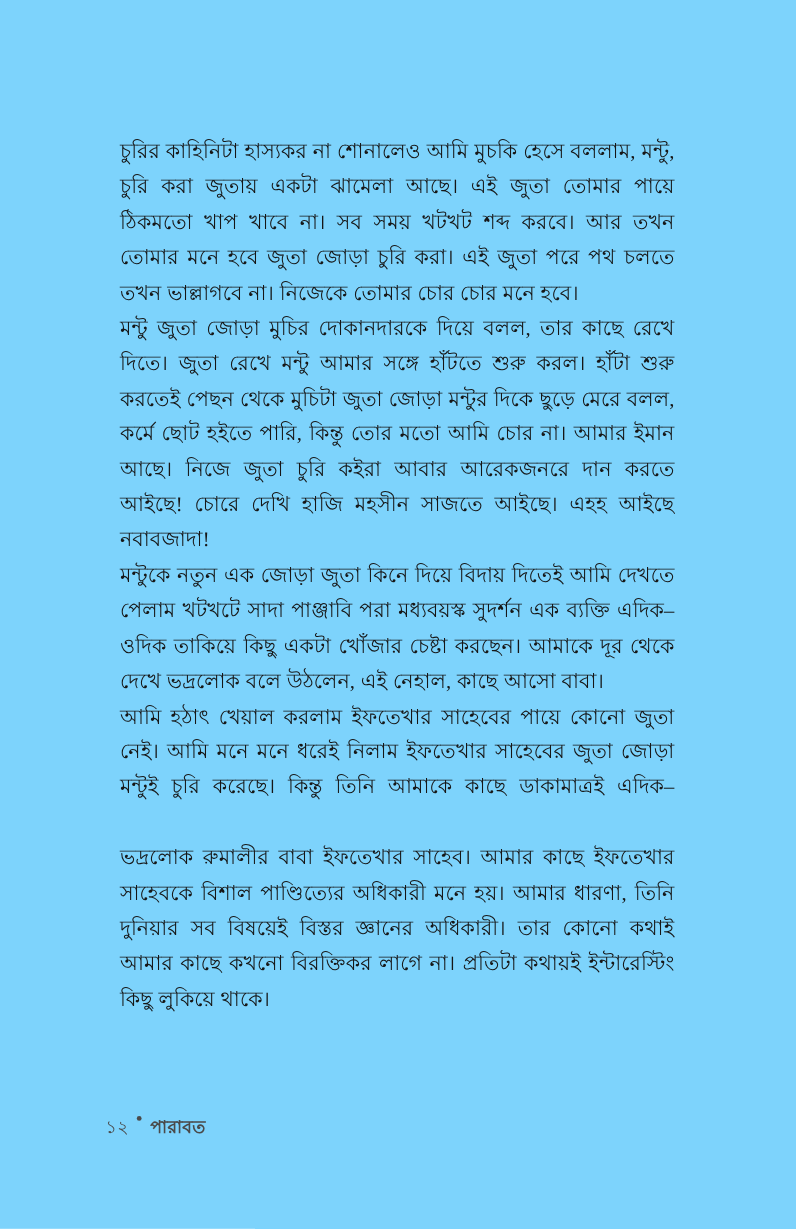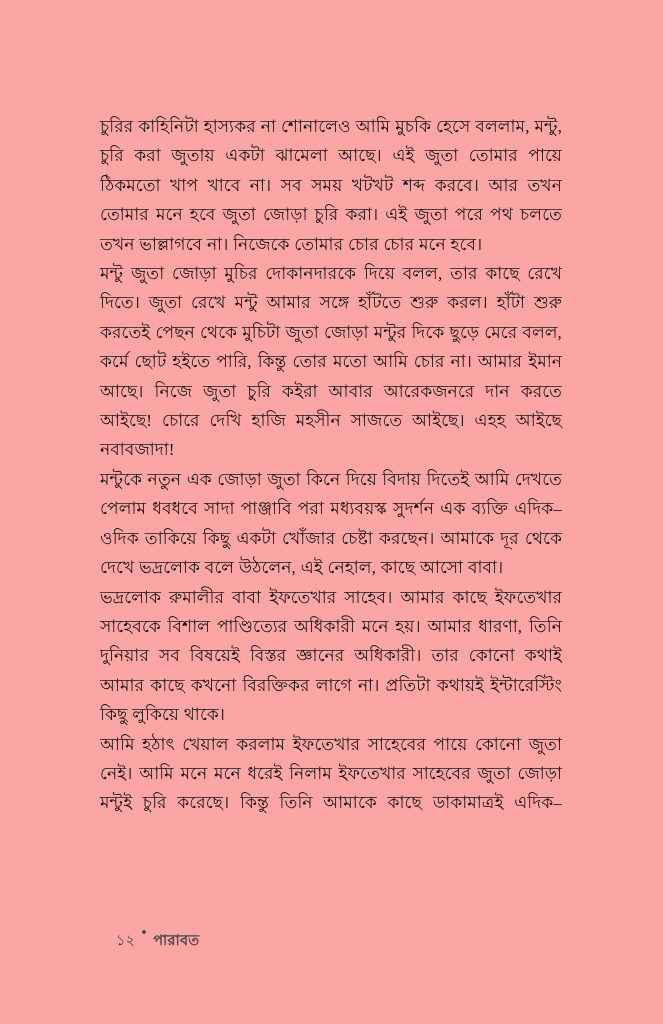--- a/index.html
+++ b/index.html
@@ -15,21 +15,21 @@
     color: #1a1a1a;
     overflow: hidden;
   }
 
   .page {
     position: absolute;
     left: 0;
     top: 0;
     width: 663px;
     height: 1024px;
-    background: #fca5a5;
+    background: #7dd3fc;
   }
 
   .text-block {
     position: absolute;
     left: 100px;
     top: 112px;
     width: 462px;
   }
 
   p.para {
@@ -47,21 +47,21 @@
 
   
   p.para.force-justify::after {
     content: "";
     display: inline-block;
     width: 100%;
   }
 
   .footer {
     position: absolute;
-    left: 116px;
+    left: 88px;
     top: 930px;
     width: 462px;
     font-size: 14.5px;
     line-height: 20px;
     color: #4a4a4a;
     display: flex;
     align-items: flex-start;
     gap: 6px;
     letter-spacing: 0.2px;
   }
@@ -86,23 +86,23 @@
   }
 </style>
 </head>
 <body>
 
 <div class="page">
 
   <div class="text-block">
     <p class="para">চুরির কাহিনিটা হাস্যকর না শোনালেও আমি মুচকি হেসে বললাম, মন্টু, চুরি করা জুতায় একটা ঝামেলা আছে। এই জুতা তোমার পায়ে ঠিকমতো খাপ খাবে না। সব সময় খটখট শব্দ করবে। আর তখন তোমার মনে হবে জুতা জোড়া চুরি করা। এই জুতা পরে পথ চলতে তখন ভাল্লাগবে না। নিজেকে তোমার চোর চোর মনে হবে।</p>
     <p class="para">মন্টু জুতা জোড়া মুচির দোকানদারকে দিয়ে বলল, তার কাছে রেখে দিতে। জুতা রেখে মন্টু আমার সঙ্গে হাঁটতে শুরু করল। হাঁটা শুরু করতেই পেছন থেকে মুচিটা জুতা জোড়া মন্টুর দিকে ছুড়ে মেরে বলল, কর্মে ছোট হইতে পারি, কিন্তু তোর মতো আমি চোর না। আমার ইমান আছে। নিজে জুতা চুরি কইরা আবার আরেকজনরে দান করতে আইছে! চোরে দেখি হাজি মহসীন সাজতে আইছে। এহহ আইছে নবাবজাদা!</p>
-    <p class="para">মন্টুকে নতুন এক জোড়া জুতা কিনে দিয়ে বিদায় দিতেই আমি দেখতে পেলাম ধবধবে সাদা পাঞ্জাবি পরা মধ্যবয়স্ক সুদর্শন এক ব্যক্তি এদিক–ওদিক তাকিয়ে কিছু একটা খোঁজার চেষ্টা করছেন। আমাকে দূর থেকে দেখে ভদ্রলোক বলে উঠলেন, এই নেহাল, কাছে আসো বাবা।</p>
+    <p class="para">মন্টুকে নতুন এক জোড়া জুতা কিনে দিয়ে বিদায় দিতেই আমি দেখতে পেলাম খটখটে সাদা পাঞ্জাবি পরা মধ্যবয়স্ক সুদর্শন এক ব্যক্তি এদিক–ওদিক তাকিয়ে কিছু একটা খোঁজার চেষ্টা করছেন। আমাকে দূর থেকে দেখে ভদ্রলোক বলে উঠলেন, এই নেহাল, কাছে আসো বাবা।</p>
+    <p class="para force-justify">আমি হঠাৎ খেয়াল করলাম ইফতেখার সাহেবের পায়ে কোনো জুতা নেই। আমি মনে মনে ধরেই নিলাম ইফতেখার সাহেবের জুতা জোড়া মন্টুই চুরি করেছে। কিন্তু তিনি আমাকে কাছে ডাকামাত্রই এদিক–</p>
     <p class="para">ভদ্রলোক রুমালীর বাবা ইফতেখার সাহেব। আমার কাছে ইফতেখার সাহেবকে বিশাল পাণ্ডিত্যের অধিকারী মনে হয়। আমার ধারণা, তিনি দুনিয়ার সব বিষয়েই বিস্তর জ্ঞানের অধিকারী। তার কোনো কথাই আমার কাছে কখনো বিরক্তিকর লাগে না। প্রতিটা কথায়ই ইন্টারেস্টিং কিছু লুকিয়ে থাকে।</p>
-    <p class="para force-justify">আমি হঠাৎ খেয়াল করলাম ইফতেখার সাহেবের পায়ে কোনো জুতা নেই। আমি মনে মনে ধরেই নিলাম ইফতেখার সাহেবের জুতা জোড়া মন্টুই চুরি করেছে। কিন্তু তিনি আমাকে কাছে ডাকামাত্রই এদিক–</p>
   </div>
 
   <div class="footer">
     <span class="folio-num">১২</span>
     <span class="folio-dot"></span>
     <span class="folio-title">পারাবত</span>
   </div>
 
 </div>
 

